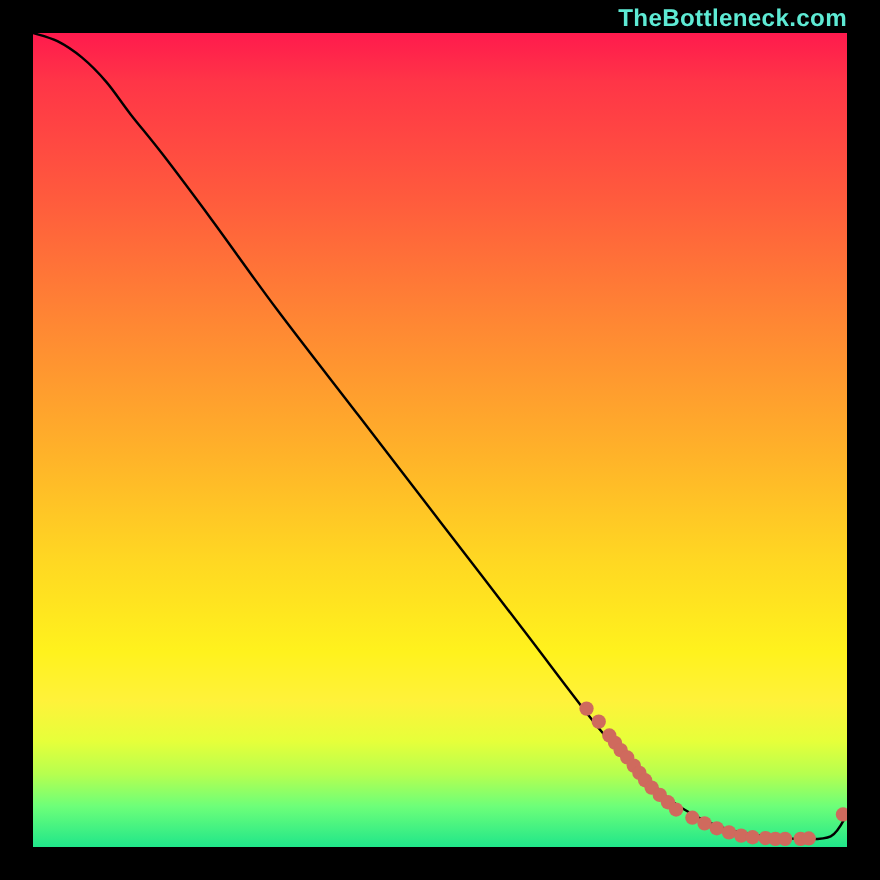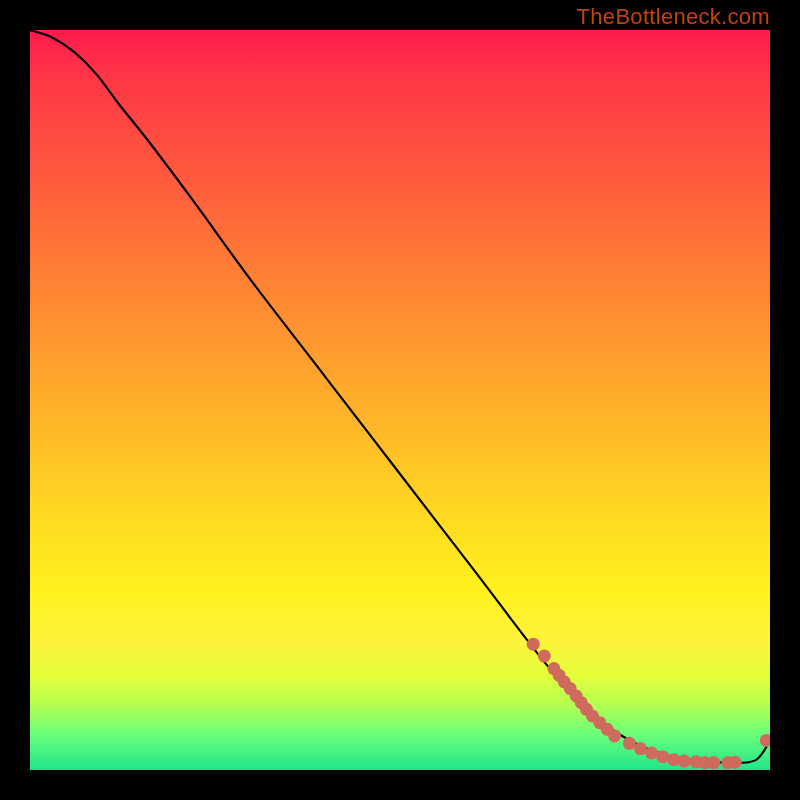--- a/index.html
+++ b/index.html
@@ -44,23 +44,23 @@
     position: absolute;
     left: 30px;
     top: 30px;
     width: 740px;
     height: 740px;
   }
   .watermark {
     position: absolute;
     top: 4px;
     right: 30px;
-    color: #c2410c;
+    color: #5eead4;
     font-size: 22px;
-    font-weight: 400;
+    font-weight: 700;
     letter-spacing: 0.3px;
     user-select: none;
   }
 </style>
 </head>
 <body>
 
 <div class="stage">
   <div class="plot-area"></div>
   <svg class="overlay" viewBox="0 0 740 740" preserveAspectRatio="none">

